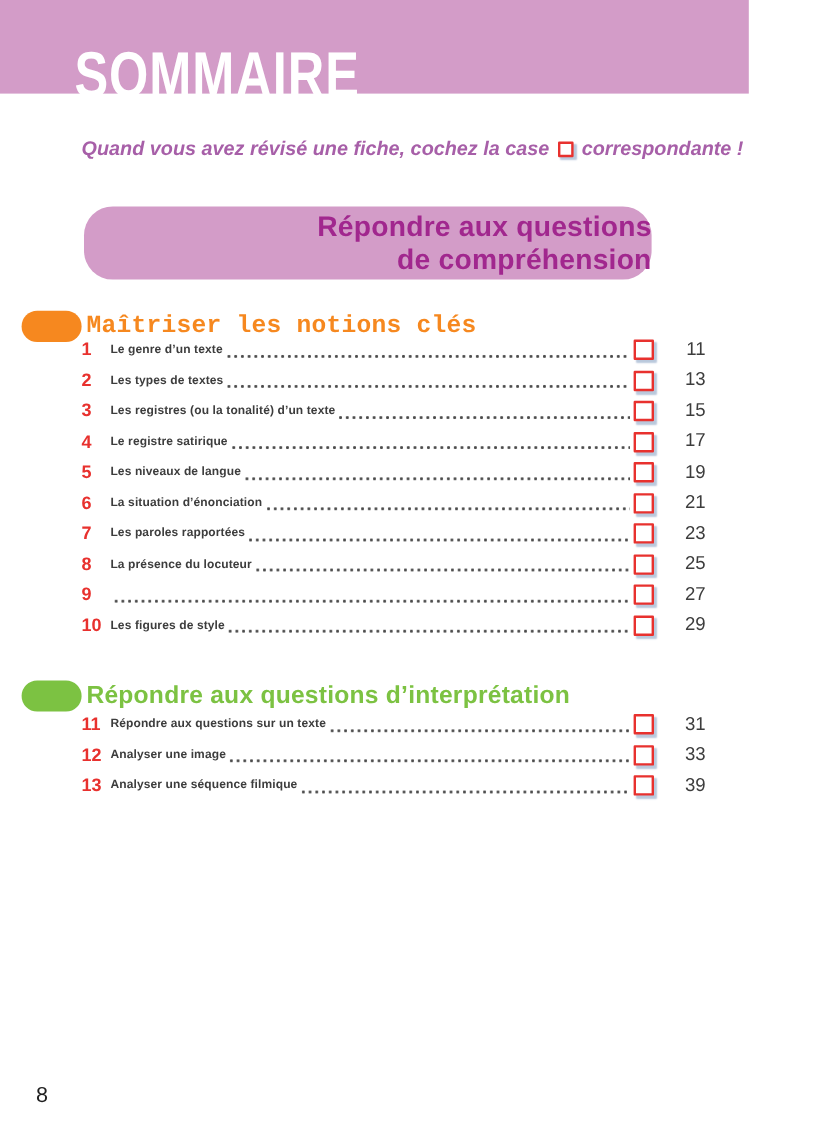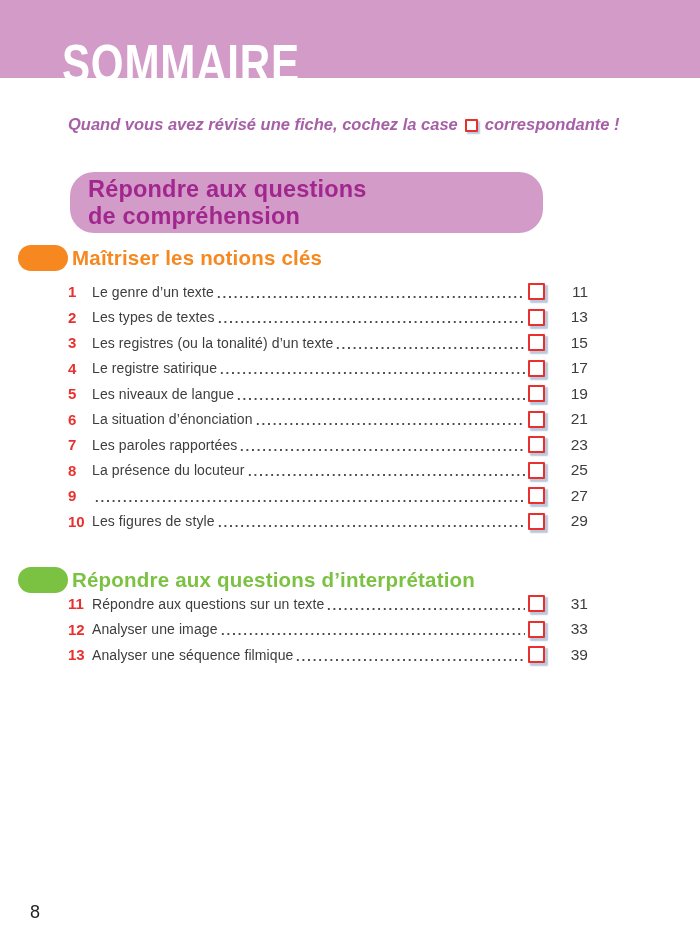--- a/index.html
+++ b/index.html
@@ -1,21 +1,21 @@
 <!DOCTYPE html>
 <html style="--mauve: #d39cc8; --purple: #a1278e; --instr: #a75fa8; --orange: #f6881f; --green: #7cc242; --red: #e8312e; --text: #3d3d3d; --shadow: #b9c8dc;"><head>
 <meta charset="utf-8">
 <style>
   * { margin: 0; padding: 0; box-sizing: border-box; }
   html, body { width: 700px; height: 950px; background: #ffffff; overflow: hidden; }
   body { font-family: "Liberation Sans", "DejaVu Sans", sans-serif; position: relative; }
 
   
   .banner {
-    position: absolute; top: 0; left: 0; width: 700px; height: 78px;
+    position: absolute; top: 0; left: 0; width: 624px; height: 78px;
     background: var(--mauve);
   }
   .banner-title {
     position: absolute; left: 62px; bottom: -12px;
     color: #ffffff; font-weight: bold; font-size: 54px; line-height: 1;
     letter-spacing: 1px; white-space: nowrap;
     transform: scaleX(0.78); transform-origin: left bottom;
   }
 
   
@@ -33,50 +33,51 @@
 
   
   .section-box {
     position: absolute; left: 70px; top: 172px; width: 473px; height: 61px;
     background: var(--mauve); border-radius: 24px;
     padding: 4px 0 0 18px;
   }
   .section-box .line {
     color: var(--purple); font-weight: bold; font-size: 23.5px; line-height: 26.5px;
     letter-spacing: 0.2px;
+    text-align: right;
   }
 
   
   .sec-head { position: absolute; left: 0; width: 700px; height: 26px; }
   .sec-head .pill {
     position: absolute; left: 18px; top: 0; width: 50px; height: 26px;
     border-radius: 13px;
   }
   .sec-head .sec-title {
     position: absolute; left: 72px; top: 50%; transform: translateY(-50%);
     font-weight: bold; font-size: 20.5px; white-space: nowrap; letter-spacing: 0.2px;
   }
   .sec-head.accent-orange .pill { background: var(--orange); }
   .sec-head.accent-orange .sec-title { color: var(--orange); }
   .sec-head.accent-green .pill { background: var(--green); }
   .sec-head.accent-green .sec-title { color: var(--green); }
-  #sec-head-0 { top: 245px; }
+  #sec-head-0 { top: 259px; font-family: Liberation Mono, monospace; }
   #sec-head-1 { top: 567px; }
 
   
   .toc-list { position: absolute; left: 68px; width: 520px; }
   #list-0 { top: 279px; }
   #list-1 { top: 591px; }
   .toc-row { display: flex; align-items: center; height: 25.5px; }
   .item-num {
     width: 24px; flex: 0 0 24px; color: var(--red);
     font-weight: bold; font-size: 15px;
   }
   .item-label {
-    color: var(--text); font-size: 14px; white-space: nowrap; letter-spacing: 0.1px;
+    color: var(--text); font-size: 10px; white-space: nowrap; letter-spacing: 0.1px; font-weight: bold;
   }
   .leader {
     flex: 1 1 auto; height: 4px; align-self: flex-end;
     margin: 0 3px 6px 2px;
     background-image: radial-gradient(circle, #4c4c4c 1.05px, rgba(0,0,0,0) 1.35px);
     background-size: 5.6px 4px; background-repeat: repeat-x; background-position: left center;
   }
   .item-checkbox {
     flex: 0 0 17px; width: 17px; height: 17px;
     border: 2.5px solid var(--red); background: #fff; border-radius: 1px;

